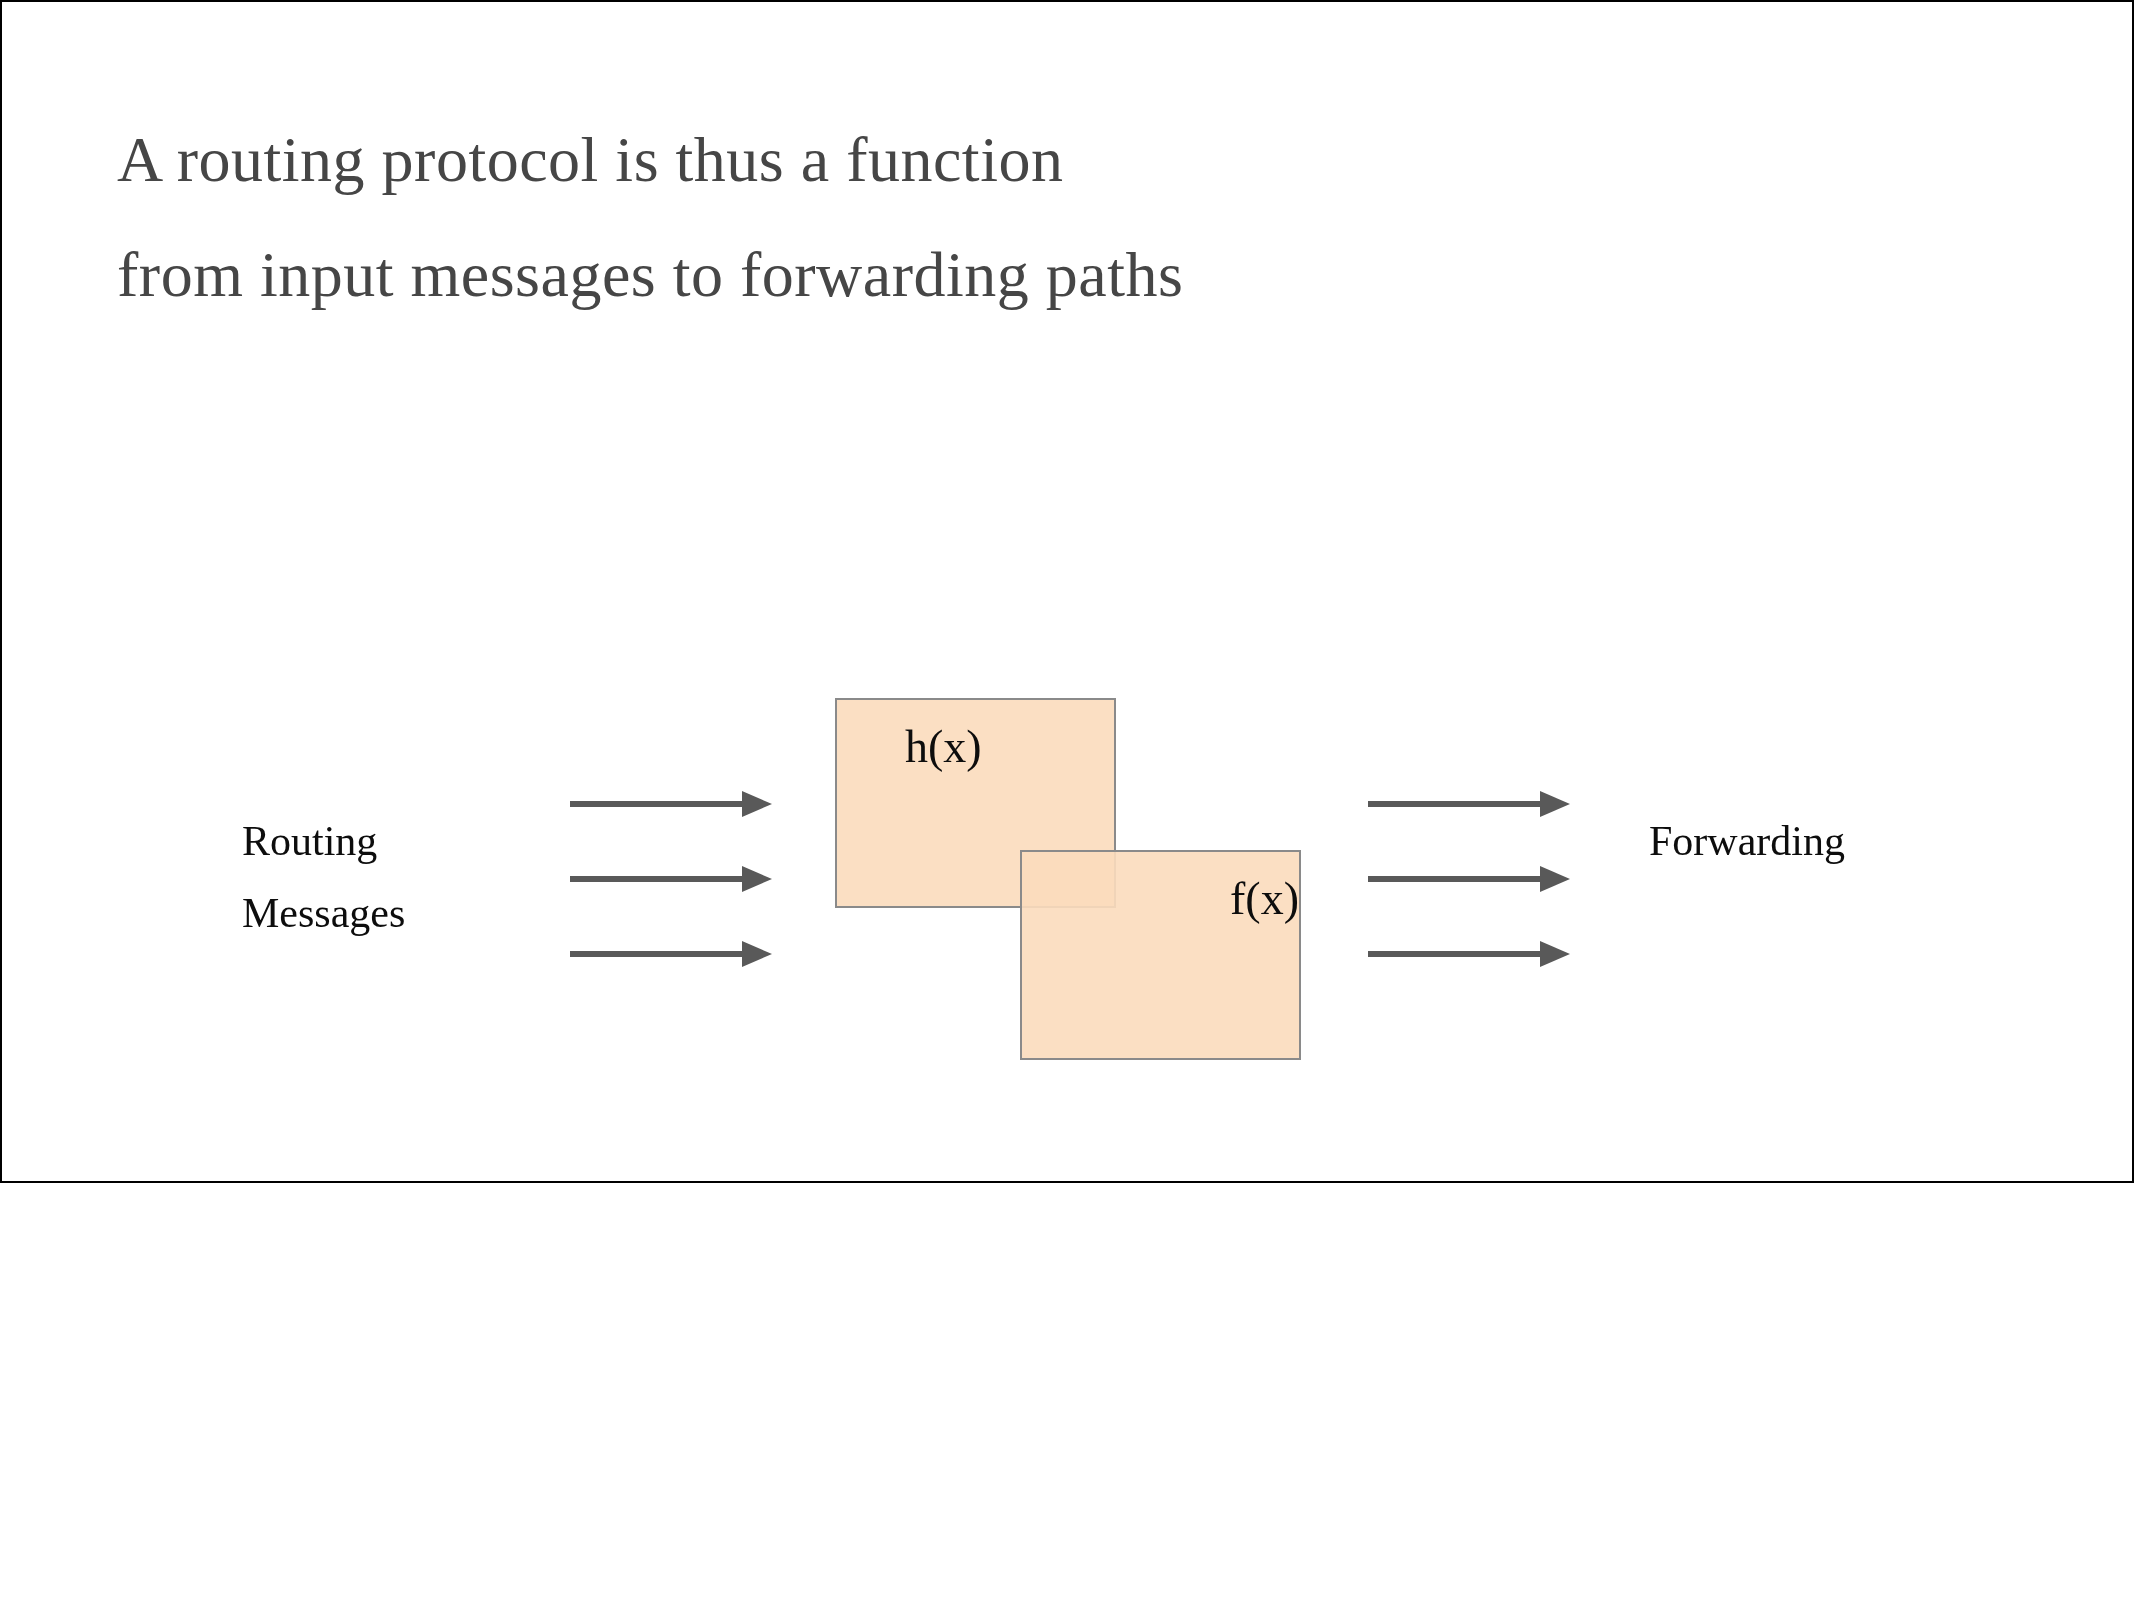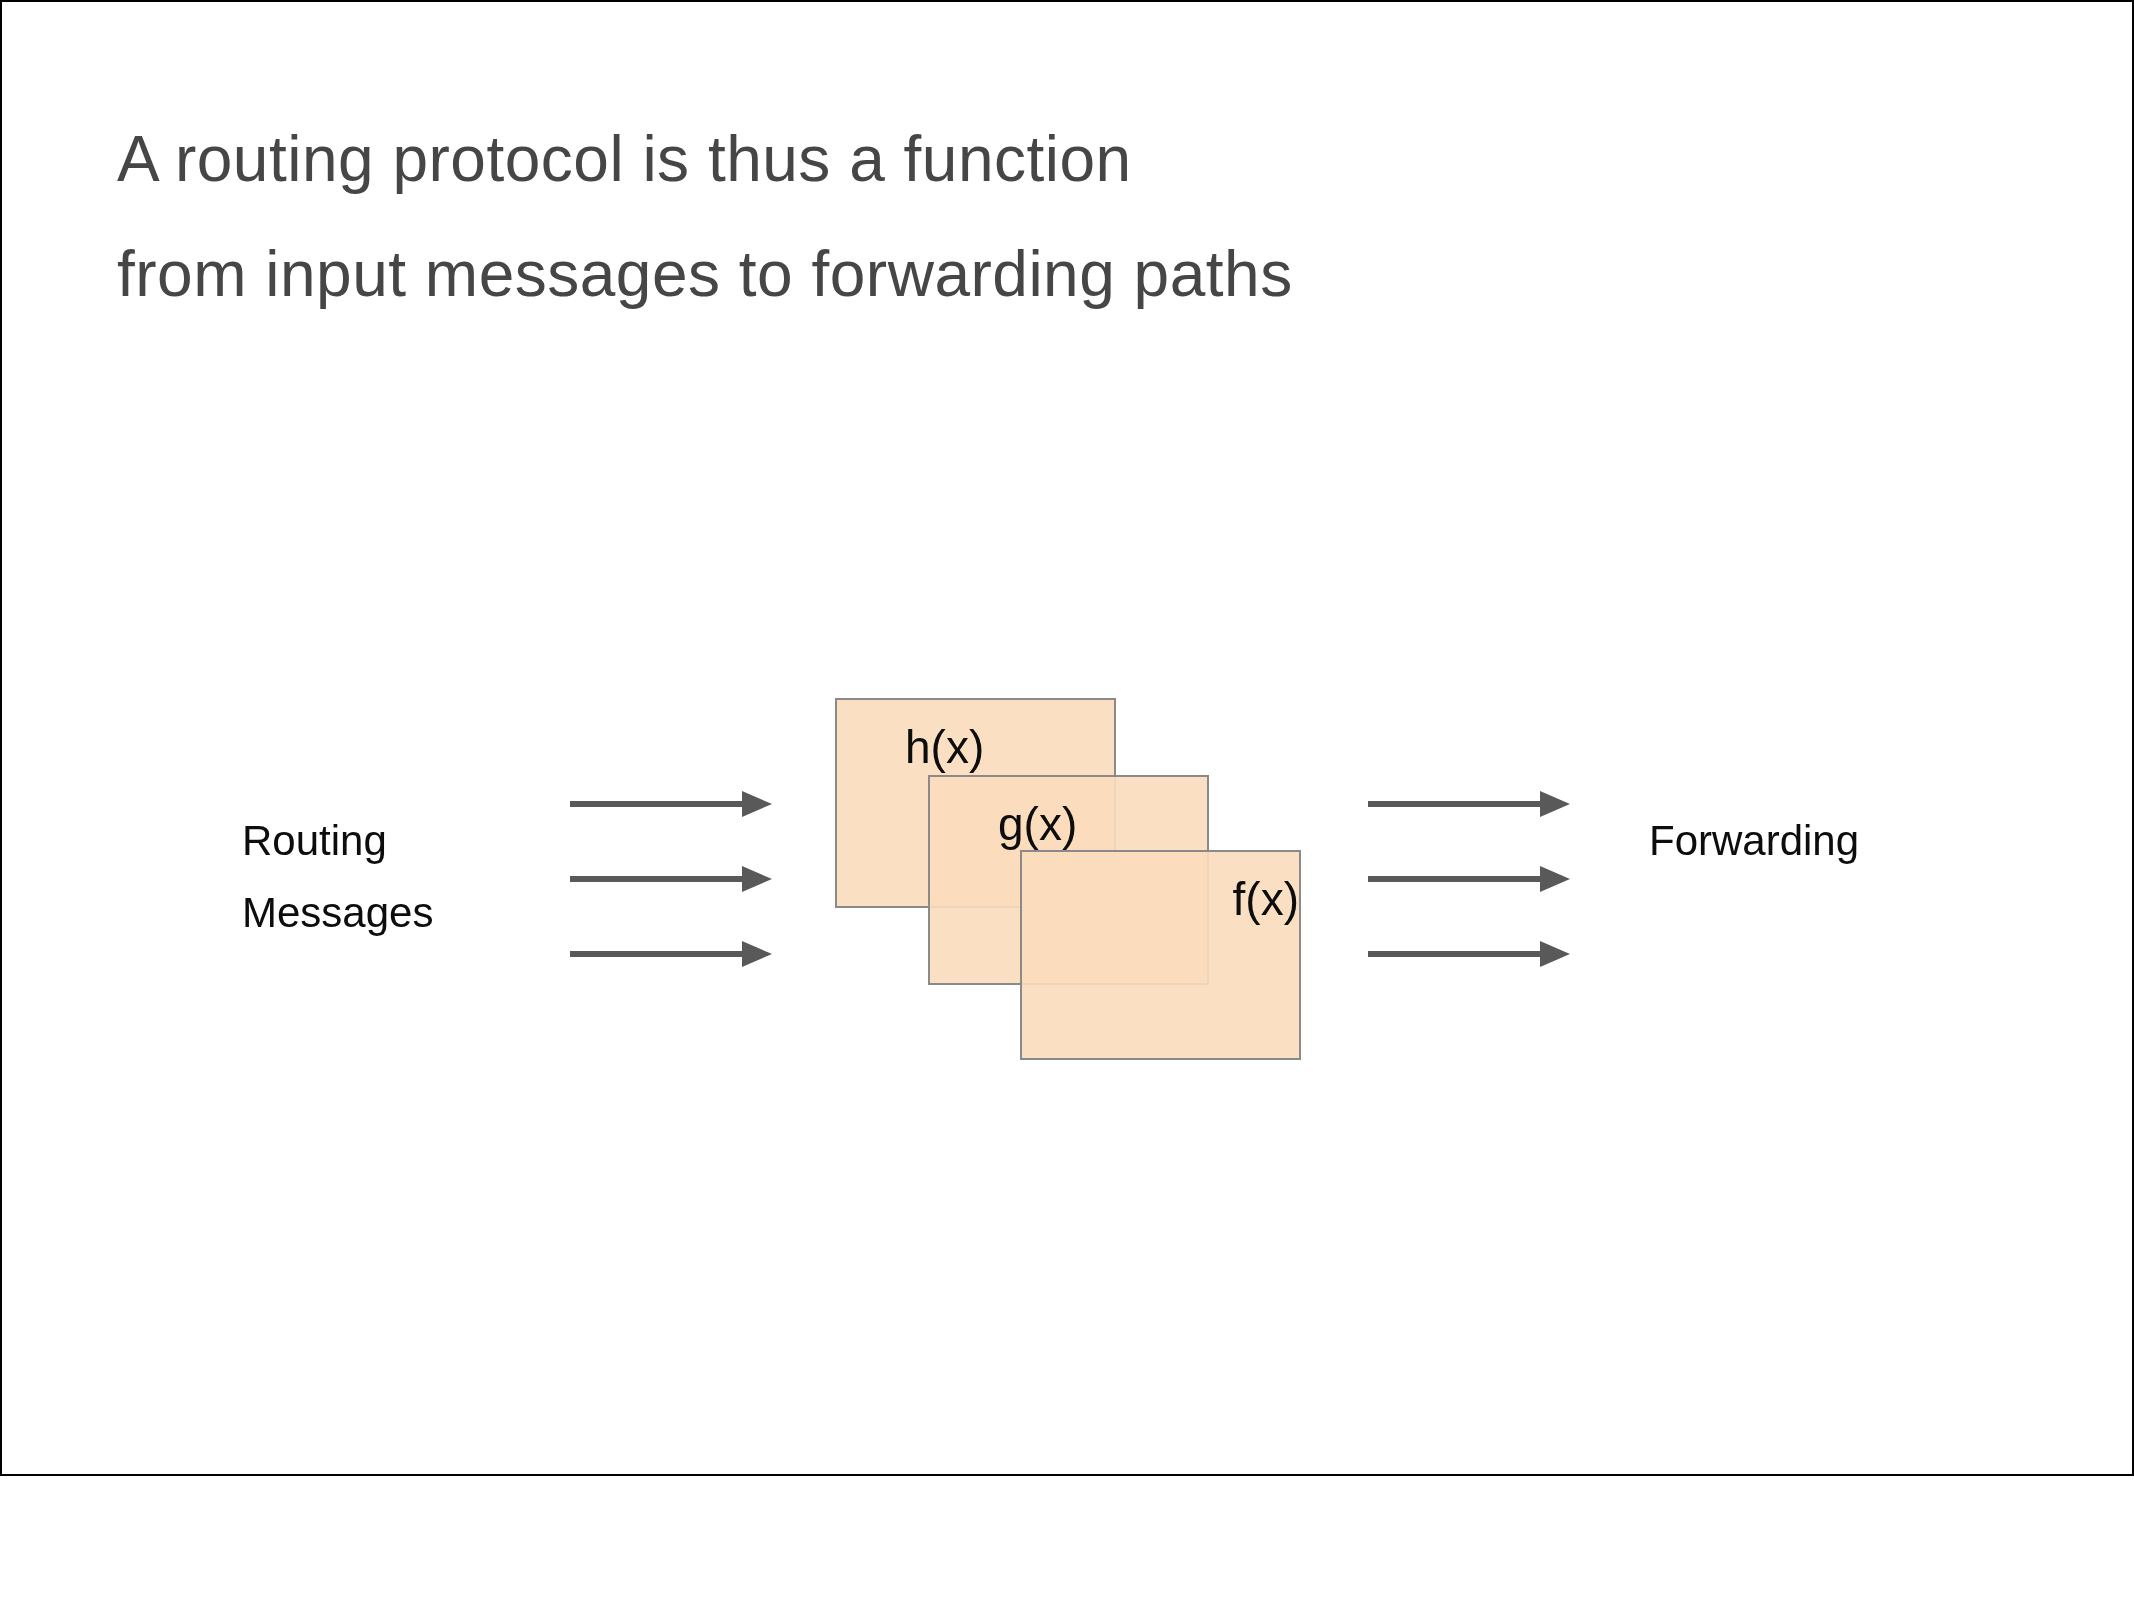--- a/index.html
+++ b/index.html
@@ -5,25 +5,26 @@
   html, body {
     margin: 0;
     padding: 0;
     background: #ffffff;
     font-family: "Liberation Sans", "DejaVu Sans", sans-serif;
   }
 
   .slide {
     position: relative;
     width: 2134px;
-    height: 1476px;
+    height: 1183px;
     box-sizing: border-box;
     background: var(--background, #ffffff);
     border: 2px solid var(--slide-border, #000000);
     overflow: hidden;
+    font-family: Liberation Serif, serif;
   }
 
   
   .title-block {
     position: absolute;
     left: 115px;
     top: 100px;
     color: var(--title-text, #464646);
     font-size: 64px;
     line-height: 115px;
@@ -118,23 +119,20 @@
     <div class="head"></div>
   </div>
   <div class="arrow in-3">
     <div class="shaft"></div>
     <div class="head"></div>
   </div>
 
   <div class="func-box box-h">
     <span class="func-label">h(x)</span>
   </div>
-  <div class="func-box box-g">
-    <span class="func-label">g(x)</span>
-  </div>
   <div class="func-box box-f">
     <span class="func-label">f(x)</span>
   </div>
 
   <div class="arrow out-1">
     <div class="shaft"></div>
     <div class="head"></div>
   </div>
   <div class="arrow out-2">
     <div class="shaft"></div>

